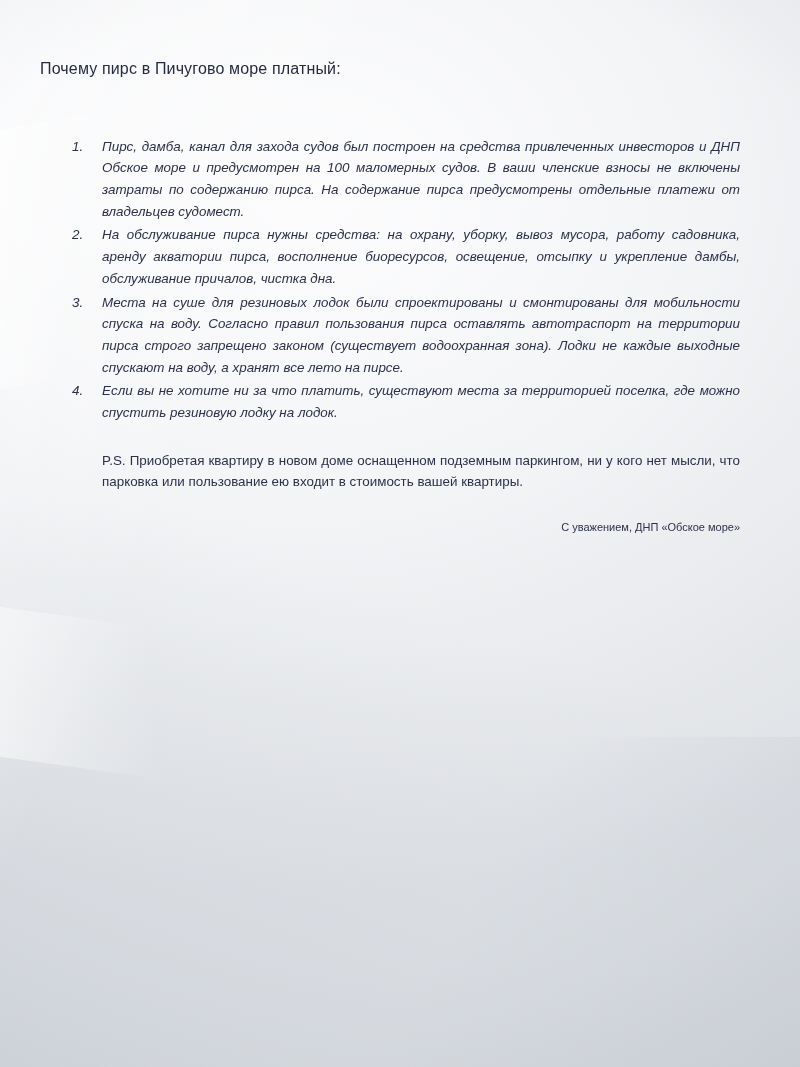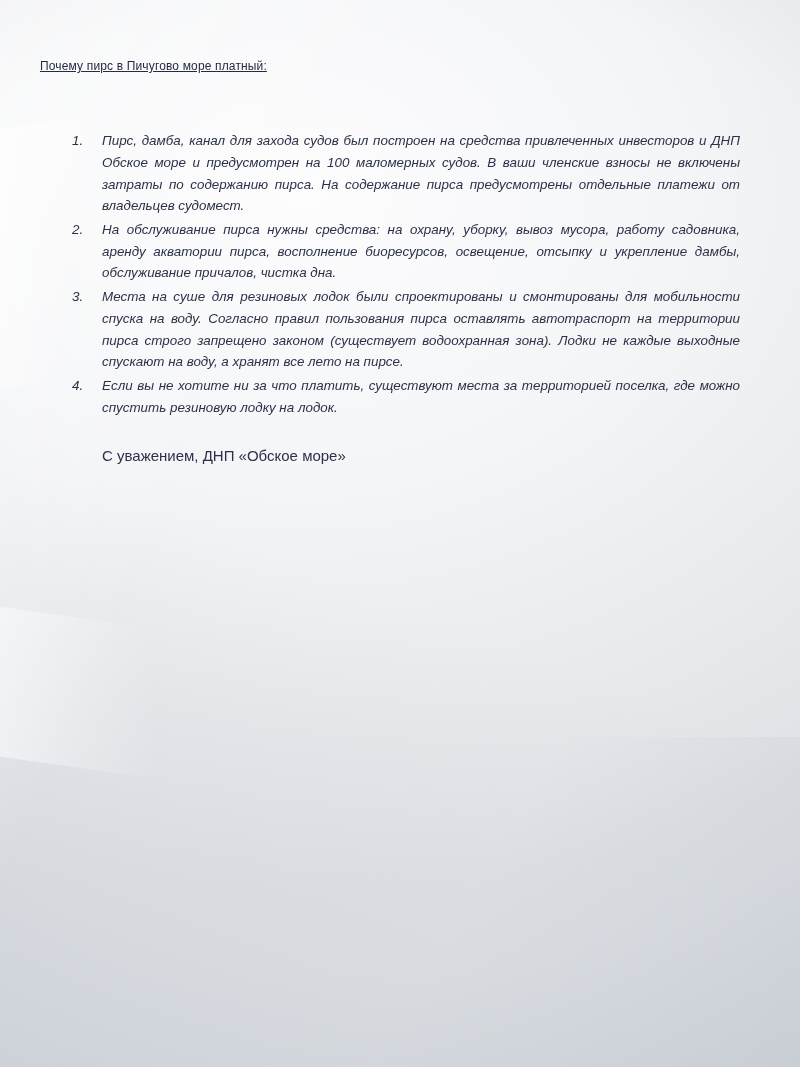--- a/index.html
+++ b/index.html
@@ -60,27 +60,26 @@
   }
 
   .content {
     position: relative;
     z-index: 2;
     padding: 58px 52px 0 40px;
     color: #2a2f45;
   }
 
   .doc-title {
-    font-size: 12px;
+    font-size: 16px;
     line-height: 1.35;
     color: #262b42;
     margin: 0 0 56px 0;
     letter-spacing: 0.15px;
     font-weight: 400;
-    text-decoration: underline;
   }
 
   ol.items {
     margin: 0;
     padding: 0 0 0 62px;
     list-style: none;
     counter-reset: itm;
   }
   ol.items > li {
     position: relative;
@@ -112,24 +111,24 @@
   }
   .block {
     padding-left: 62px;
     padding-right: 0;
   }
   .gap-1 { margin-top: 28px; }
   .gap-2 { margin-top: 26px; }
   .gap-3 { margin-top: 26px; }
 
   .signature {
-    font-size: 15px;
+    font-size: 11px;
     line-height: 1.62;
     color: #2c3149;
-    text-align: left;
+    text-align: right;
   }
 </style>
 </head>
 <body>
 
 <div class="page">
   <div class="crease-a"></div>
   <div class="crease-b"></div>
   <div class="crease-c"></div>
 
@@ -138,19 +137,22 @@
     <h1 class="doc-title">Почему пирс в Пичугово море платный:</h1>
 
     <ol class="items">
       <li>Пирс, дамба, канал для захода судов  был построен на средства привлеченных инвесторов и ДНП Обское море и  предусмотрен на 100 маломерных судов.  В ваши членские взносы не  включены  затраты  по  содержанию  пирса.  На  содержание  пирса  предусмотрены отдельные платежи  от владельцев судомест.</li>
       <li>На  обслуживание  пирса  нужны  средства:  на  охрану,  уборку,  вывоз  мусора,  работу садовника,  аренду  акватории  пирса,  восполнение  биоресурсов,  освещение,  отсыпку  и укрепление  дамбы, обслуживание причалов, чистка дна.</li>
       <li>Места  на  суше  для  резиновых  лодок  были  спроектированы  и  смонтированы  для мобильности  спуска  на  воду.  Согласно  правил   пользования  пирса  оставлять  автотраспорт на  территории  пирса  строго  запрещено  законом  (существует  водоохранная  зона).   Лодки не  каждые выходные спускают на воду, а хранят все лето на пирсе.</li>
       <li>Если  вы  не  хотите  ни   за  что  платить,  существуют    места  за  территорией  поселка,  где можно спустить резиновую лодку на лодок.</li>
     </ol>
 
 
+    <div class="block gap-2">
+      <p class="para">P.S. Приобретая квартиру в новом доме оснащенном подземным паркингом, ни у кого нет мысли, что парковка или пользование ею входит в стоимость вашей квартиры.</p>
+    </div>
 
     <div class="block gap-3">
       <p class="para signature">С уважением, ДНП «Обское море»</p>
     </div>
 
   </div>
 </div>
 
 </body></html>

